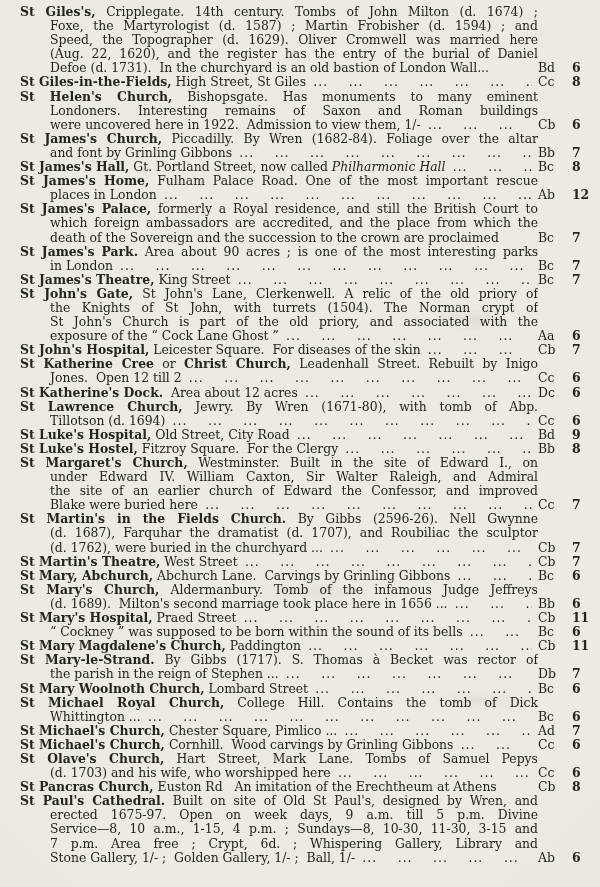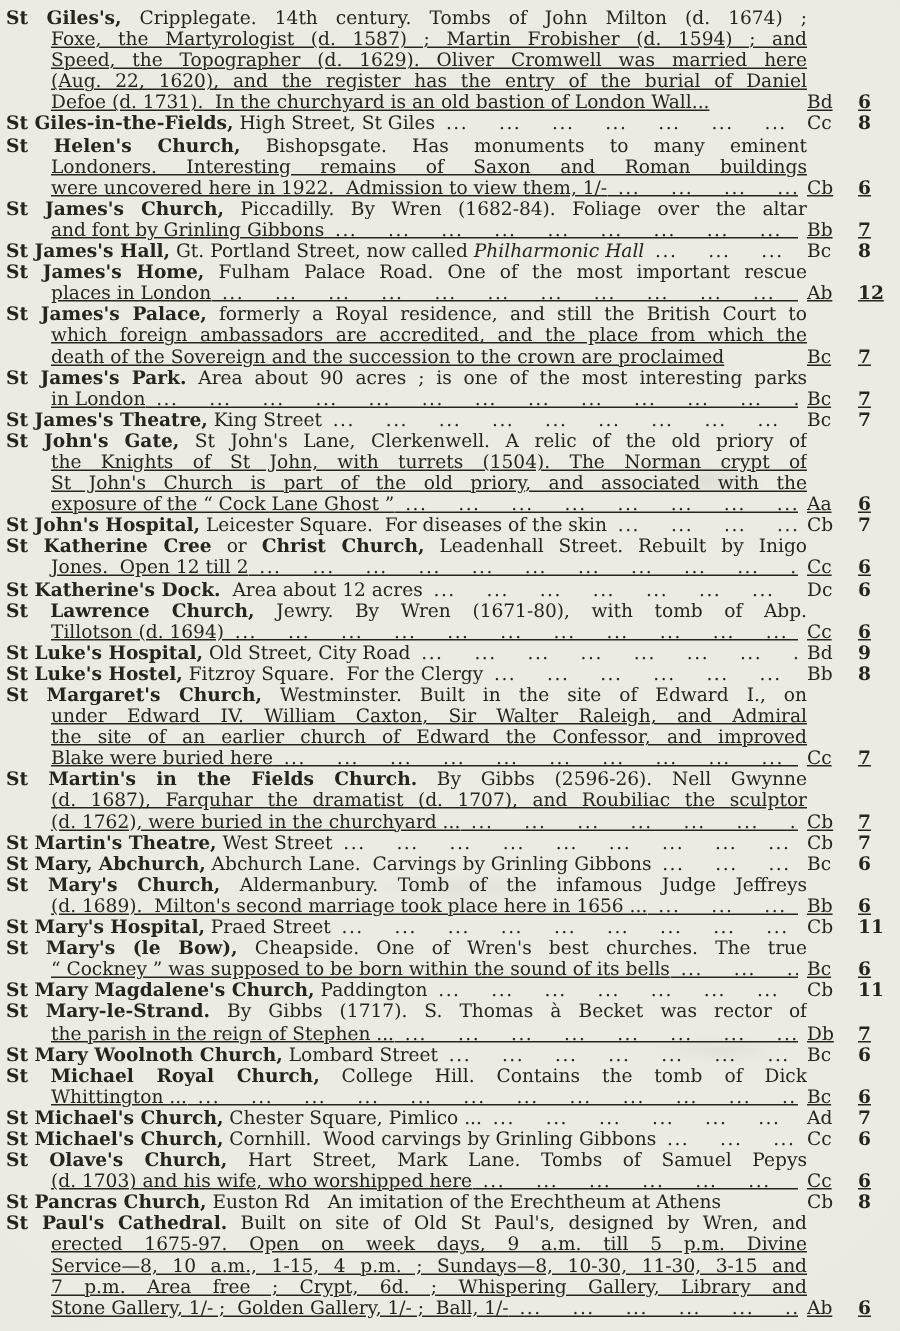--- a/index.html
+++ b/index.html
@@ -6,33 +6,33 @@
   body{
     background-color:#e8e5df;
     background-image:
       radial-gradient(60px 16px at 470px 320px, rgba(120,115,105,0.10), rgba(120,115,105,0) 70%),
       radial-gradient(90px 16px at 310px 592px, rgba(120,115,105,0.08), rgba(120,115,105,0) 70%),
       radial-gradient(70px 14px at 480px 700px, rgba(120,115,105,0.08), rgba(120,115,105,0) 70%),
       radial-gradient(ellipse 130% 110% at 48% 45%, #edeae4 55%, #e5e2db 85%, #dbd7ce 100%);
     font-family:"DejaVu Serif", serif;
     color:#26241f;
   }
-  .page{padding:5px 4px 0 4px;}
+  .page{padding:5px 4px 0 20px;}
   .entry{position:relative;}
   .line{
     font-size:12.4px;
     line-height:14.1px;
     height:14.1px;
     overflow:hidden;
     text-align:justify;
     text-align-last:justify;
     -moz-text-align-last:justify;
     margin-right:58px;
   }
-  .line.cont{padding-left:30px;text-decoration:underline;}
+  .line.cont{padding-left:30px;}
   .line.last{
     display:flex;
     align-items:flex-end;
     margin-right:0;
     text-align:left;
     text-align-last:left;
     -moz-text-align-last:left;
   }
   .line.last .seg{white-space:pre;flex:0 0 auto;}
   .leader{
@@ -255,21 +255,20 @@
     <div class="entry">
       <div class="line last">
         <span class="seg b">St Mary's Hospital,</span>
         <span class="seg r"> Praed Street</span>
         <span class="leader"> ...  ...  ...  ...  ...  ...  ...  ...  ...  ...  ...  ...  ...  ...  ...  ... </span>
         <span class="ref">Cb</span>
         <span class="num">11</span>
       </div>
     </div>
     <div class="entry">
-      <div class="line"><span class="seg b">St Mary's (le Bow),</span><span class="seg r"> Cheapside.  One of Wren's best churches.  The true</span></div>
       <div class="line cont last">
         <span class="seg r">“ Cockney ” was supposed to be born within the sound of its bells</span>
         <span class="leader"> ...  ...  ...  ...  ...  ...  ...  ...  ...  ...  ...  ...  ...  ...  ...  ... </span>
         <span class="ref">Bc</span>
         <span class="num">6</span>
       </div>
     </div>
     <div class="entry">
       <div class="line last">
         <span class="seg b">St Mary Magdalene's Church,</span>

